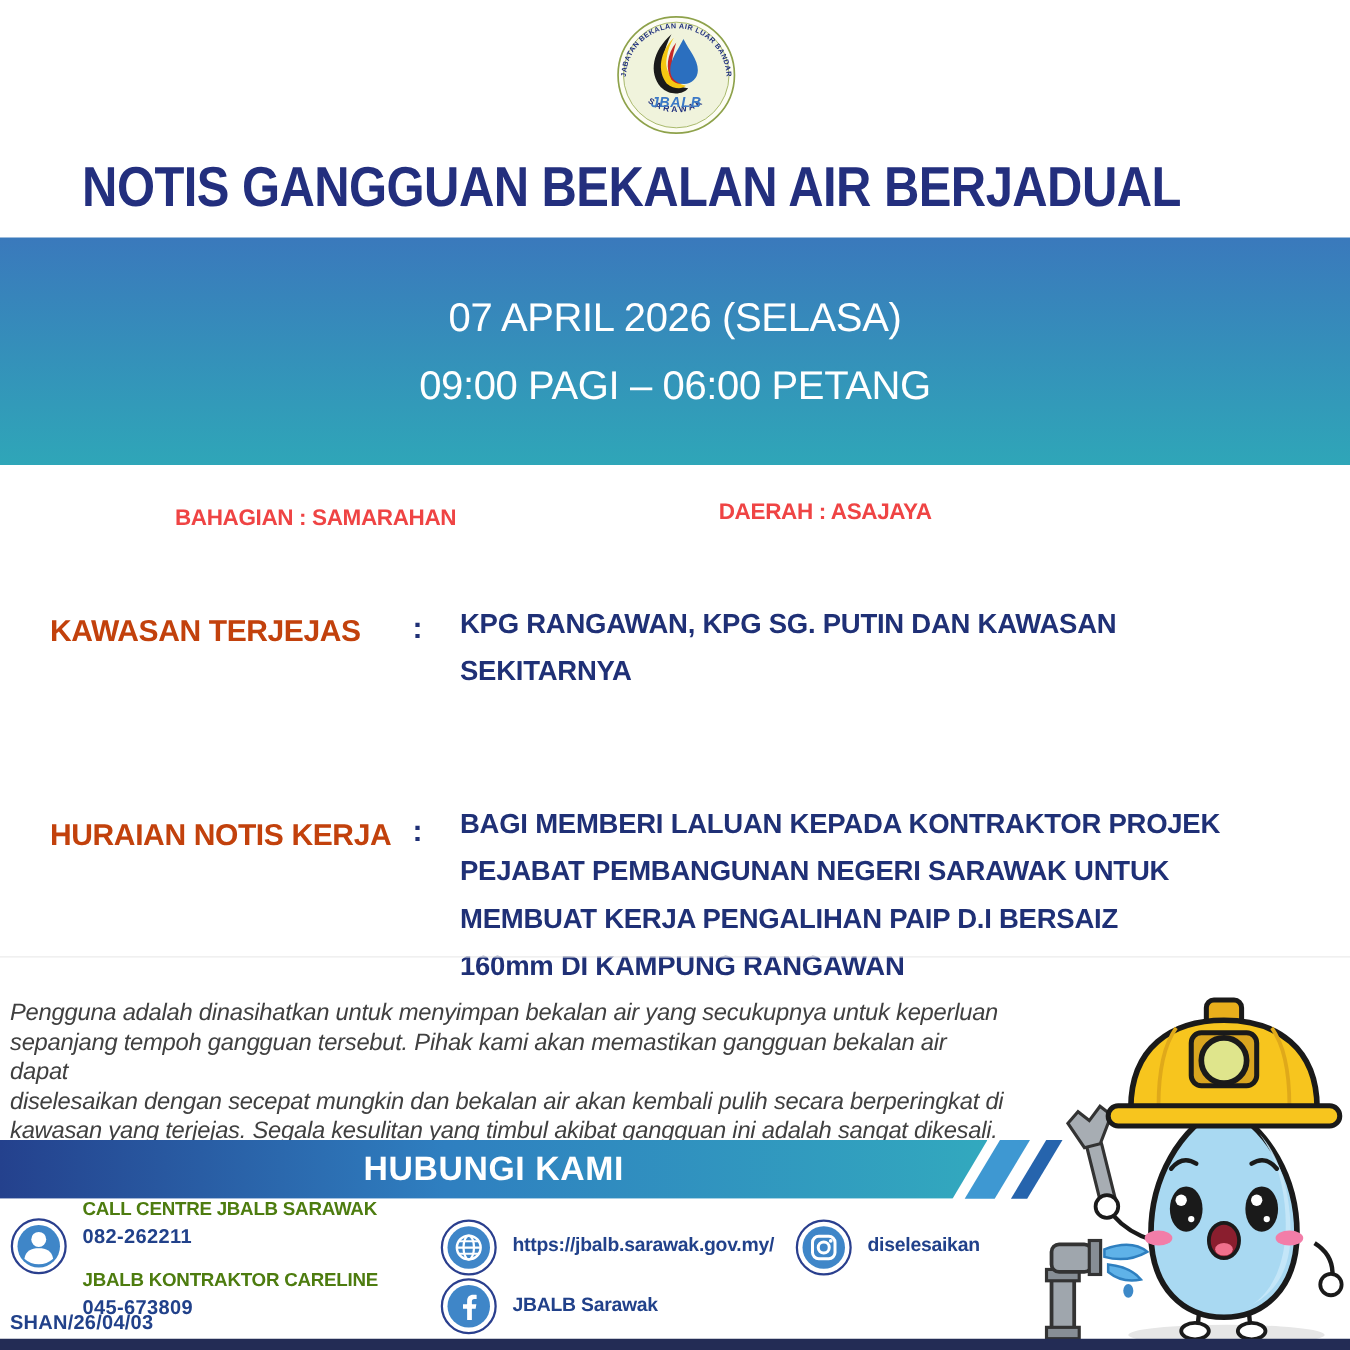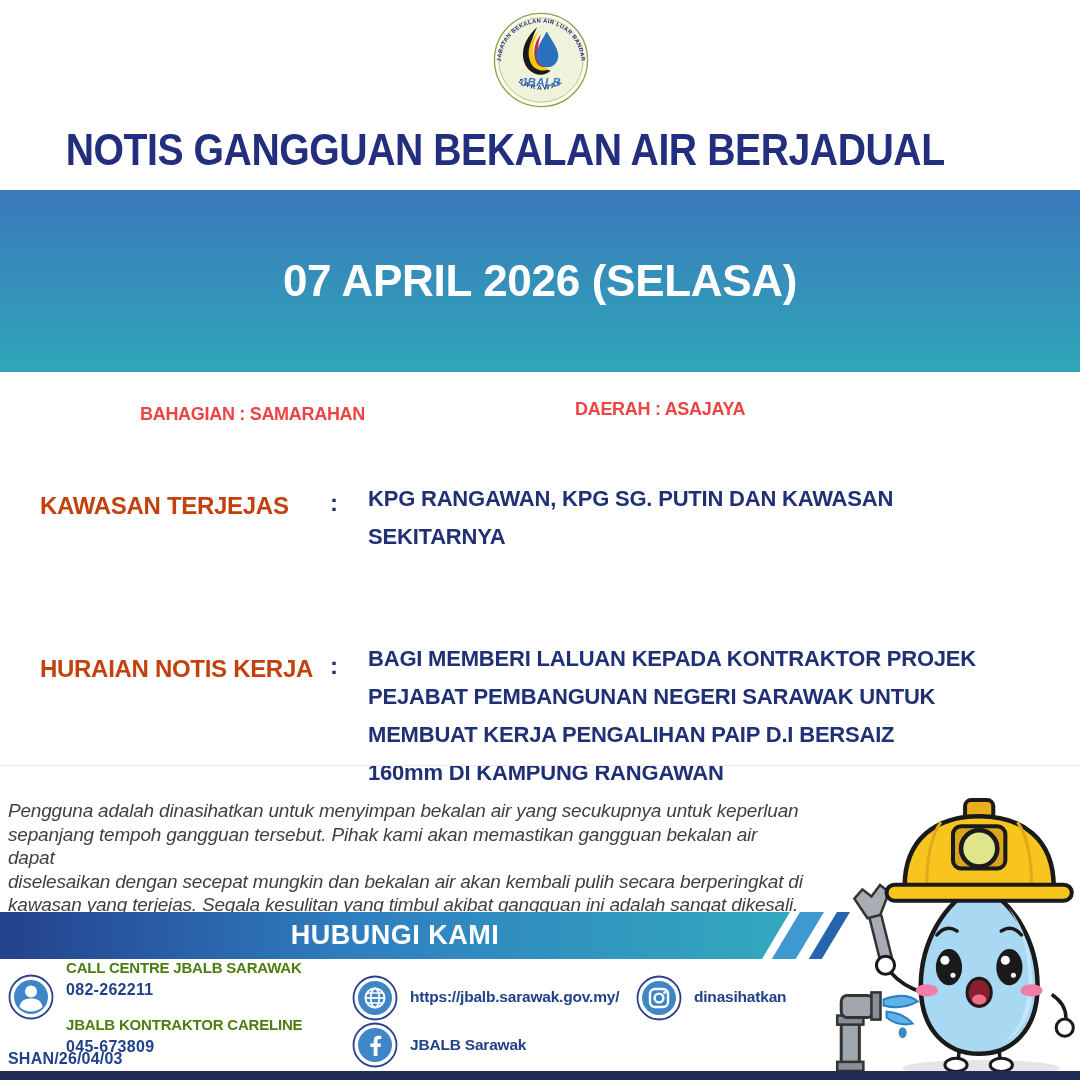--- a/index.html
+++ b/index.html
@@ -7,21 +7,21 @@
        font-family:"Liberation Sans",sans-serif;}
   .abs{position:absolute;}
   
   .title-wrap{left:0;top:124px;width:940px;text-align:center;}
   .title{display:inline-block;font-size:45px;font-weight:bold;color:#232F7E;
          letter-spacing:-0.5px;transform:scaleX(0.87);transform-origin:center;white-space:nowrap;}
   
   .banner{left:0;top:190px;width:1080px;height:182px;
           background:linear-gradient(180deg,#3A79BC 0%,#2FA6B8 100%);
           display:flex;flex-direction:column;align-items:center;justify-content:center;gap:17px;}
-  .banner .line{color:#ffffff;font-weight:bold;font-size:44px;letter-spacing:-0.3px;white-space:nowrap;}
+  .banner .line{color:#ffffff;font-weight:normal;font-size:32px;letter-spacing:-0.3px;white-space:nowrap;}
   
   .region{color:#ef4444;font-weight:bold;font-size:18px;letter-spacing:-0.3px;white-space:nowrap;text-align:right;}
   
   .lbl{color:#c2410c;font-weight:bold;font-size:24px;letter-spacing:-0.3px;white-space:nowrap;}
   .colon{color:#1F3076;font-weight:bold;font-size:24px;}
   .val{color:#1F3076;font-weight:bold;font-size:22px;line-height:38px;letter-spacing:-0.2px;
        white-space:pre-line;}
   
   .advisory{left:8px;top:799px;width:800px;color:#404040;font-style:italic;font-size:19px;
             line-height:23.5px;white-space:pre-line;letter-spacing:-0.2px;}
@@ -65,20 +65,21 @@
   </g>
   <text x="50" y="77" font-size="12" font-weight="bold" font-style="italic" fill="#3C79C6" letter-spacing="0.5" text-anchor="middle">JBALB</text>
 </svg>
 
 <div class="abs title-wrap">
   <span class="title">NOTIS GANGGUAN BEKALAN AIR BERJADUAL</span>
 </div>
 
 <div class="abs banner">
   <div class="line">07 APRIL 2026 (SELASA)</div>
+  <div class="line">09:00 PAGI – 06:00 PETANG</div>
 </div>
 
 <div class="abs region" style="left:140px;top:404px;">BAHAGIAN : SAMARAHAN</div>
 <div class="abs region" style="left:575px;top:399px;">DAERAH : ASAJAYA</div>
 
 <div class="abs lbl" style="left:40px;top:492px;">KAWASAN TERJEJAS</div>
 <div class="abs colon" style="left:330px;top:489px;">:</div>
 <div class="abs val" style="left:368px;top:480px;">KPG RANGAWAN, KPG SG. PUTIN DAN KAWASAN
 SEKITARNYA</div>
 
@@ -132,21 +133,21 @@
 </svg>
 <div class="abs c-link" style="left:410px;top:1036px;">JBALB Sarawak</div>
 
 <svg class="abs" style="left:636px;top:975px;" width="46" height="46" viewBox="0 0 46 46">
   <circle cx="23" cy="23" r="21.5" fill="#ffffff" stroke="#2A3F8E" stroke-width="1.8"></circle>
   <circle cx="23" cy="23" r="17" fill="#3F86C8"></circle>
   <rect x="14" y="14" width="18" height="18" rx="5" fill="none" stroke="#ffffff" stroke-width="2.4"></rect>
   <circle cx="23" cy="23" r="4.4" fill="none" stroke="#ffffff" stroke-width="2.4"></circle>
   <circle cx="28.6" cy="17.6" r="1.5" fill="#ffffff"></circle>
 </svg>
-<div class="abs c-link" style="left:694px;top:988px;">dinasihatkan</div>
+<div class="abs c-link" style="left:694px;top:988px;">diselesaikan</div>
 
 <svg class="abs" style="left:828px;top:788px;" width="252" height="292" viewBox="0 0 250 290">
   <ellipse cx="152" cy="278" rx="78" ry="8" fill="#E6E6E6"></ellipse>
 
   <g>
     <rect x="13" y="232" width="18" height="46" fill="#9FA6AD" stroke="#333333" stroke-width="3"></rect>
     <rect x="9" y="226" width="26" height="9" fill="#878E95" stroke="#333333" stroke-width="2.5"></rect>
     <rect x="9" y="272" width="26" height="9" fill="#878E95" stroke="#333333" stroke-width="2.5"></rect>
     <rect x="13" y="206" width="32" height="22" rx="6" fill="#9FA6AD" stroke="#333333" stroke-width="3"></rect>
     <rect x="43" y="203" width="9" height="27" fill="#878E95" stroke="#333333" stroke-width="2.5"></rect>

